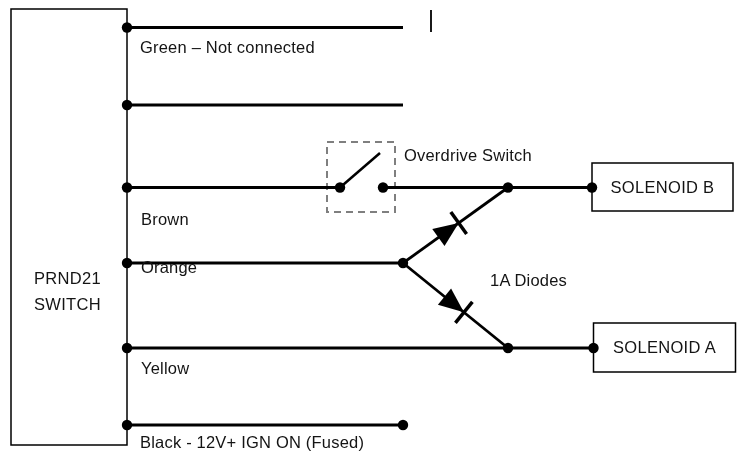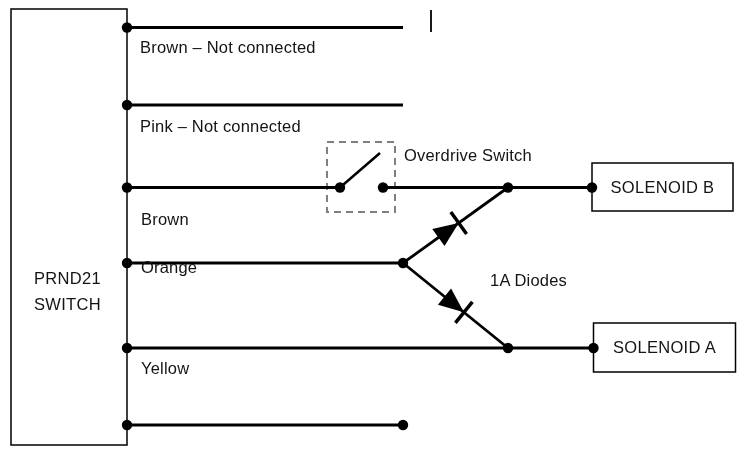--- a/index.html
+++ b/index.html
@@ -102,25 +102,25 @@
     <circle cx="403" cy="425" r="5.2" fill="#000000"></circle>
 
     <line x1="431" y1="10" x2="431" y2="32" stroke="#000000" stroke-width="1.8"></line>
   </svg>
 
   <div class="switch-label">
     <div>PRND21</div>
     <div>SWITCH</div>
   </div>
 
-  <div class="label lbl-green">Brown – Not connected</div>
-  <div class="label lbl-pink">Pink – Not connected</div>
+  <div class="label lbl-green">Green – Not connected</div>
   <div class="label lbl-brown">Brown</div>
   <div class="label lbl-orange">Orange</div>
   <div class="label lbl-yellow">Yellow</div>
+  <div class="label lbl-black">Black - 12V+ IGN ON (Fused)</div>
 
   <div class="label lbl-overdrive">Overdrive Switch</div>
   <div class="label lbl-diodes">1A Diodes</div>
 
   <div class="box-label lbl-solb">SOLENOID B</div>
   <div class="box-label lbl-sola">SOLENOID A</div>
 
 </div>
 
 </body></html>

